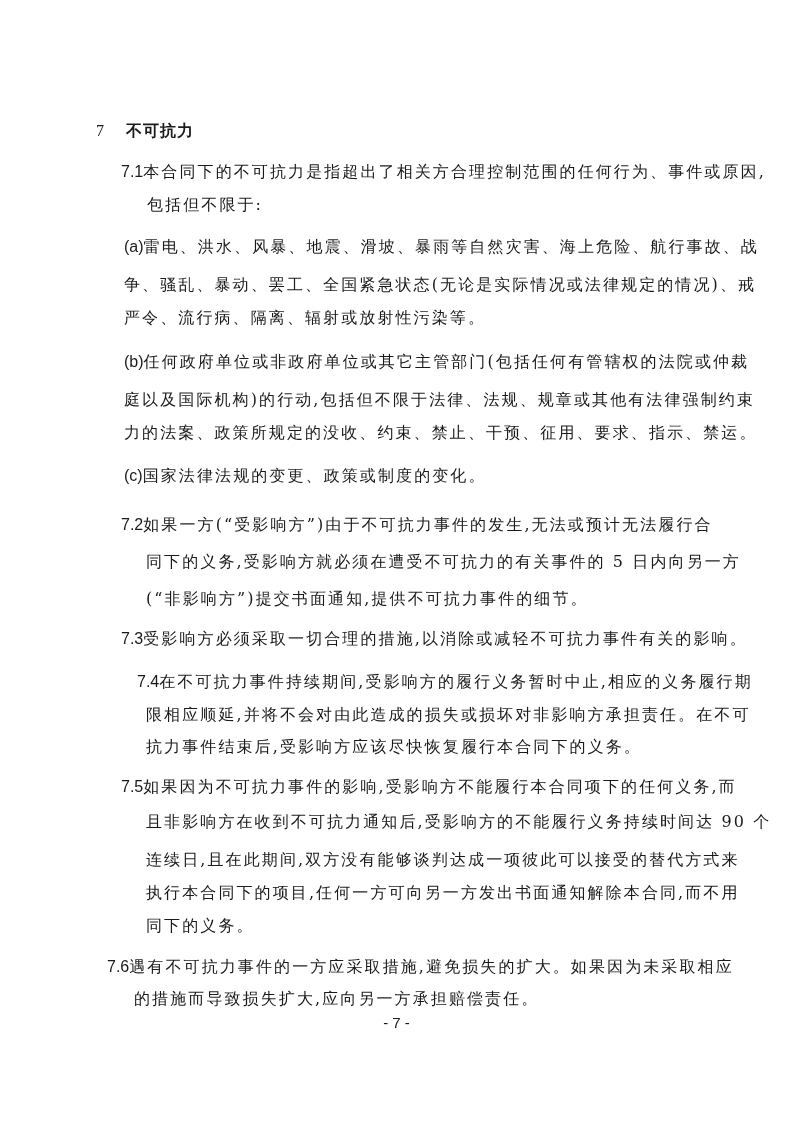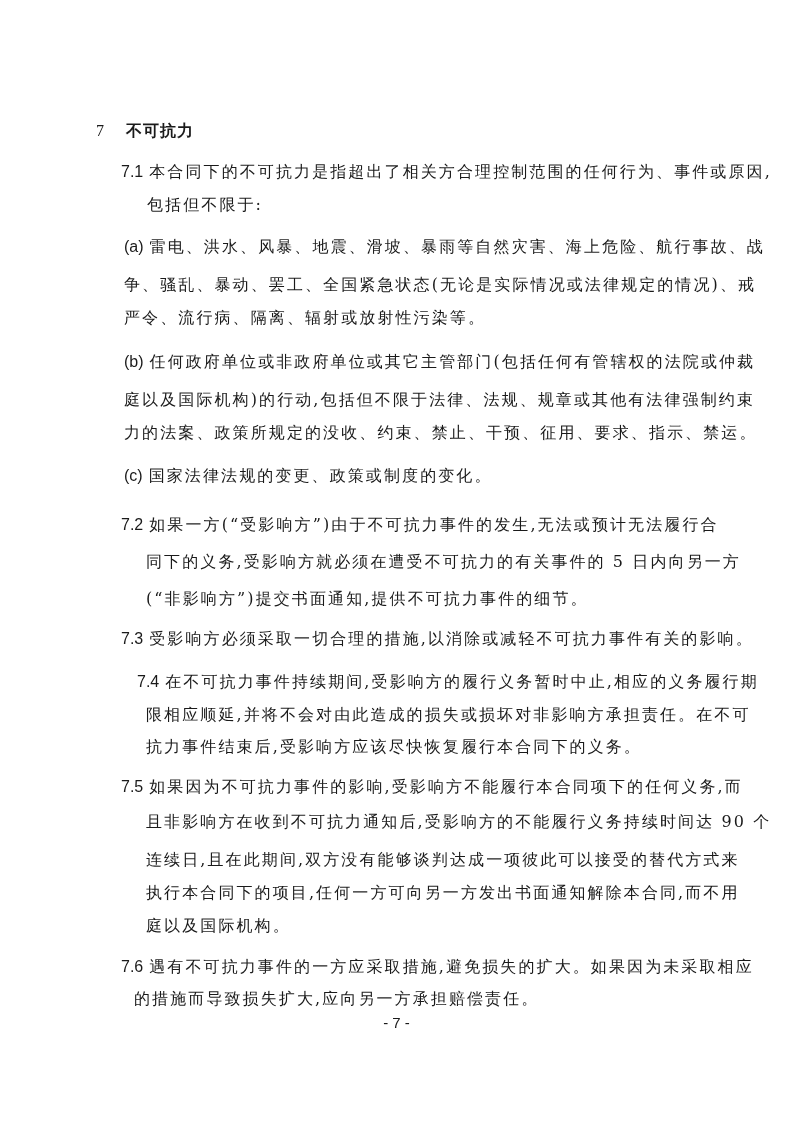--- a/index.html
+++ b/index.html
@@ -23,21 +23,20 @@
   .line {
     position: absolute;
     white-space: nowrap;
     font-size: 16px;
     line-height: 20px;
     letter-spacing: 2.1px;
   }
   .num {
     font-family: "Liberation Sans", sans-serif;
     letter-spacing: 0;
-    margin-right: 6px;
   }
   .heading-num {
     font-family: "Liberation Serif", serif;
     font-size: 16px;
     letter-spacing: 0;
   }
   .heading-title {
     font-weight: bold;
     letter-spacing: 1px;
   }
@@ -111,25 +110,25 @@
     <div class="line" style="left:146px; top:737px;">抗力事件结束后,受影响方应该尽快恢复履行本合同下的义务。</div>
   </div>
 
   <div>
     <div class="line" style="left:121px; top:777px;">
       <span class="num">7.5</span><span>如果因为不可抗力事件的影响,受影响方不能履行本合同项下的任何义务,而</span>
     </div>
     <div class="line" style="left:146px; top:812px;">且非影响方在收到不可抗力通知后,受影响方的不能履行义务持续时间达 90 个</div>
     <div class="line" style="left:146px; top:850px;">连续日,且在此期间,双方没有能够谈判达成一项彼此可以接受的替代方式来</div>
     <div class="line" style="left:146px; top:883px;">执行本合同下的项目,任何一方可向另一方发出书面通知解除本合同,而不用</div>
-    <div class="line" style="left:146px; top:916px;">庭以及国际机构。</div>
+    <div class="line" style="left:146px; top:916px;">同下的义务。</div>
   </div>
 
   <div>
-    <div class="line" style="left:121px; top:957px;">
+    <div class="line" style="left:107px; top:957px;">
       <span class="num">7.6</span><span>遇有不可抗力事件的一方应采取措施,避免损失的扩大。如果因为未采取相应</span>
     </div>
     <div class="line" style="left:134px; top:989px;">的措施而导致损失扩大,应向另一方承担赔偿责任。</div>
   </div>
 
   <div class="page-number">- 7 -</div>
 
 </div>
 
 </body></html>

